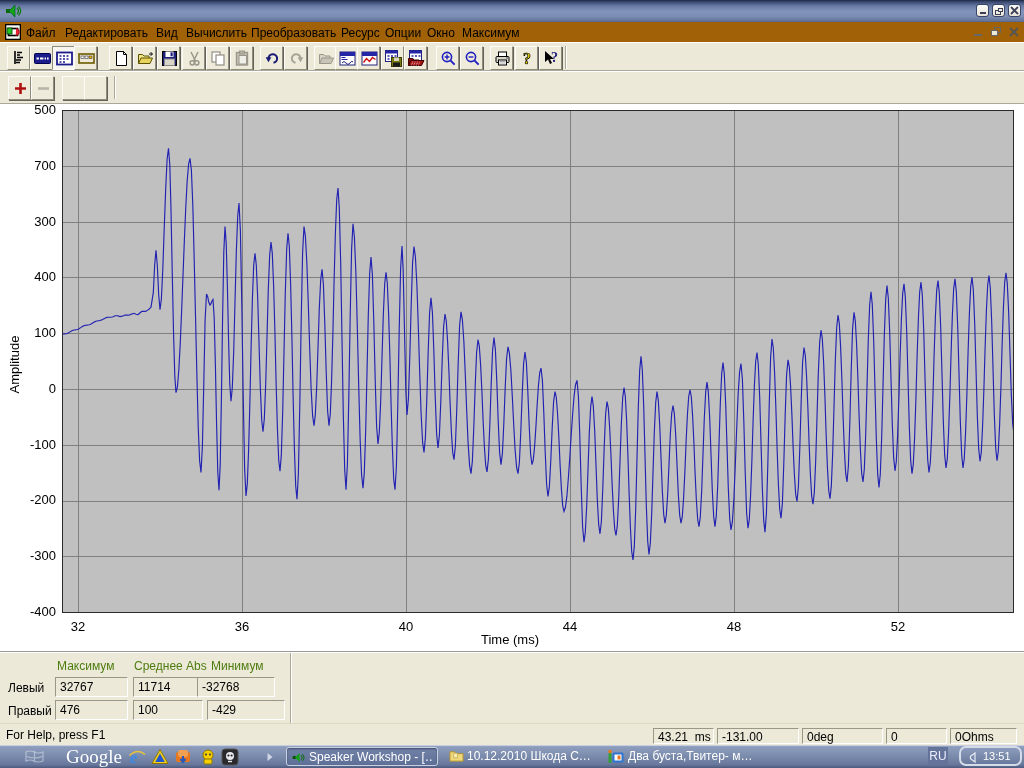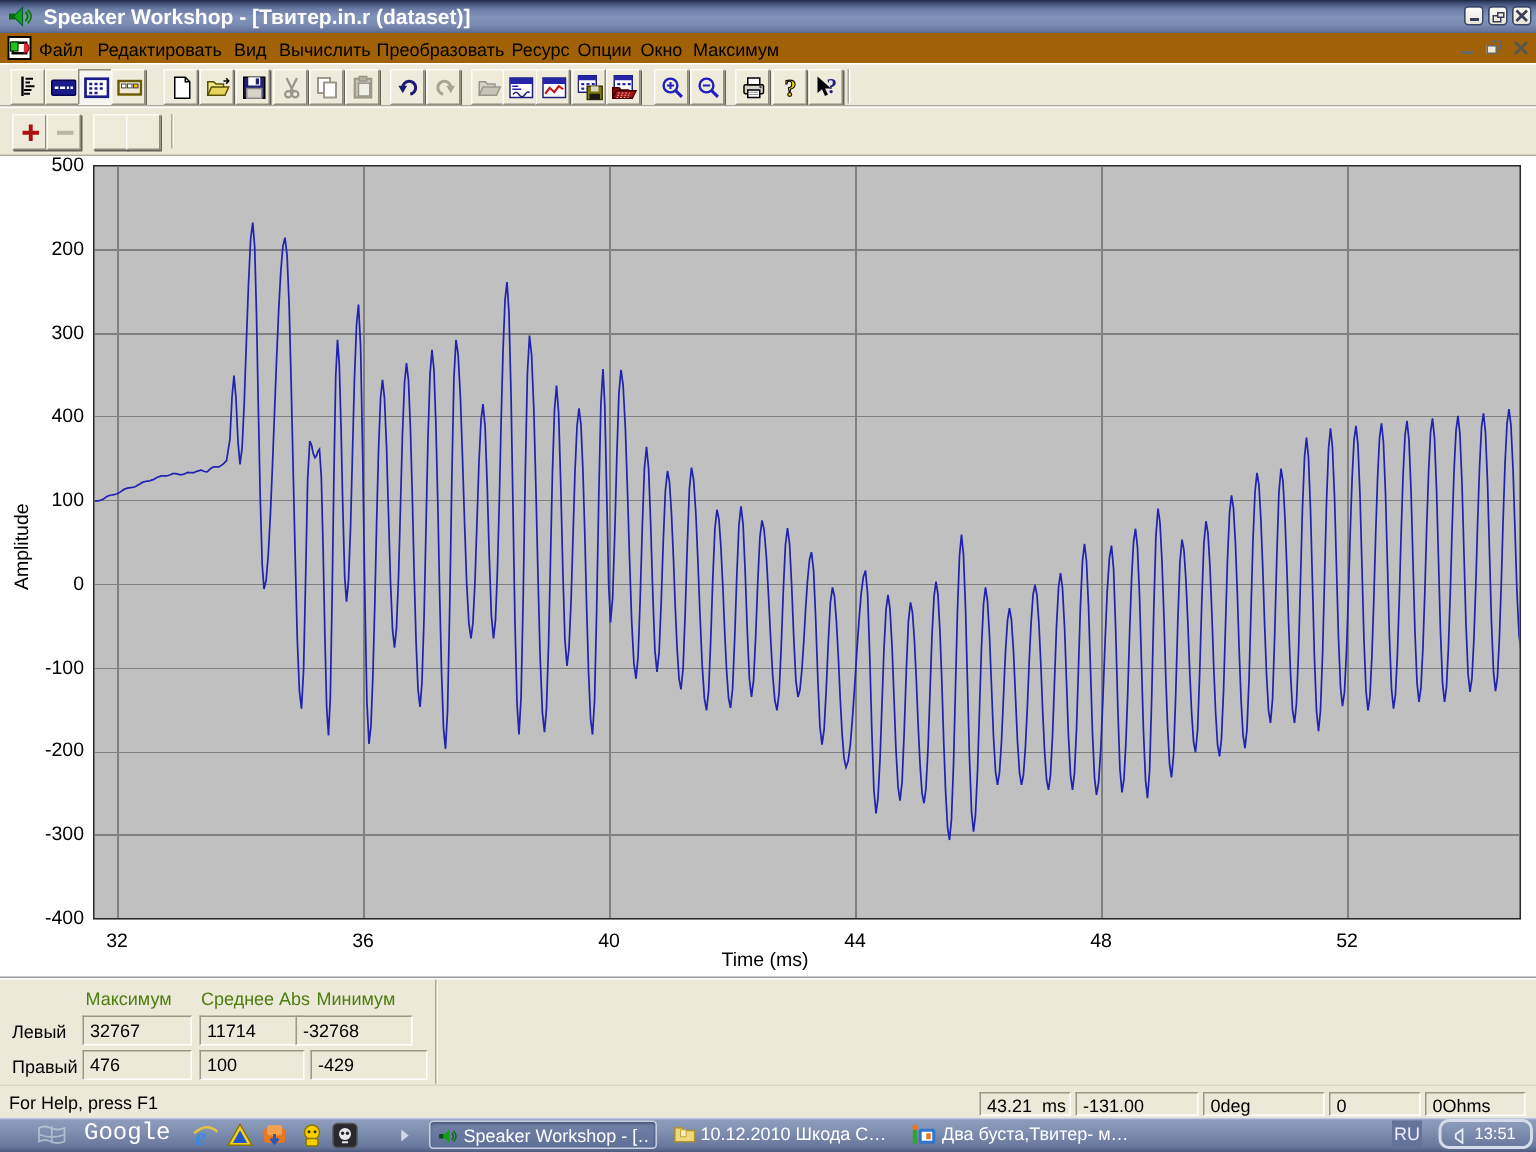--- a/index.html
+++ b/index.html
@@ -55,21 +55,20 @@
 </style></head><body>
 <div id="root">
 <div id="titlebar" class="abs">
 <svg class="abs" style="left:5px;top:3px" width="17" height="16" viewBox="0 0 17 16">
 <polygon points="1,6 5,6 5,10 1,10" fill="#0a6a0a"></polygon>
 <polygon points="4,8 10,2 10,14" fill="#16a316"></polygon>
 <polygon points="4,8 10,2 10,14" fill="none" stroke="#063" stroke-width="0.8"></polygon>
 <path d="M12,5 q3,3 0,6" stroke="#0c7a0c" stroke-width="1.4" fill="none"></path>
 <path d="M13.5,3.5 q4.5,4.5 0,9" stroke="#0c7a0c" stroke-width="1.2" fill="none"></path>
 </svg>
-<div class="abs txt">Speaker Workshop - [Твитер.in.r (dataset)]</div>
 <div class="abs capbtn" style="left:976px">
         <div style="position:absolute;left:3px;top:7px;width:6px;height:2px;background:#3b3f58"></div>
       </div>
 <div class="abs capbtn" style="left:992px">
         <div style="position:absolute;left:2px;top:5px;width:6px;height:5px;border:1px solid #3b3f58"></div>
         <div style="position:absolute;left:5px;top:3px;width:5px;height:4px;border:1px solid #3b3f58;background:#f2efe4"></div>
       </div>
 <div class="abs capbtn" style="left:1008px">
         <svg style="position:absolute;left:1px;top:1px" width="9" height="9" viewBox="0 0 9 9">
           <path d="M1,1 L8,8 M8,1 L1,8" stroke="#3b3f58" stroke-width="1.8"></path>
@@ -270,21 +269,21 @@
         <svg width="17" height="17" viewBox="0 0 17 17">
           <path d="M3,8.5 H14" stroke="#b9b5a8" stroke-width="2.6"></path>
         </svg>
       </div>
 <div class="tbtn" style="left:62px;top:4px"></div>
 <div class="tbtn" style="left:84px;top:4px"></div>
 <div class="abs" style="left:114px;top:4px;width:2px;height:23px;border-left:1px solid #aca899;border-right:1px solid #fff"></div>
 </div>
 <div id="doc" class="abs">
 <div class="ylab" style="top:-2px">500</div>
-<div class="ylab" style="top:54px">200</div>
+<div class="ylab" style="top:54px">700</div>
 <div class="ylab" style="top:110px">300</div>
 <div class="ylab" style="top:165px">400</div>
 <div class="ylab" style="top:221px">100</div>
 <div class="ylab" style="top:277px">0</div>
 <div class="ylab" style="top:333px">-100</div>
 <div class="ylab" style="top:388px">-200</div>
 <div class="ylab" style="top:444px">-300</div>
 <div class="ylab" style="top:500px">-400</div>
 <div class="xlab" style="left:58px">32</div>
 <div class="xlab" style="left:222px">36</div>
@@ -319,21 +318,21 @@
 <div class="sfield" style="left:717px;width:82px">-131.00</div>
 <div class="sfield" style="left:802px;width:81px">0deg</div>
 <div class="sfield" style="left:886px;width:61px">0</div>
 <div class="sfield" style="left:950px;width:67px">0Ohms</div>
 </div>
 <div id="taskbar" class="abs">
 <svg class="abs" style="left:25px;top:3px" width="19" height="17" viewBox="0 0 19 17" opacity="0.55">
 <path d="M1,4 q4,-2 8,0 q4,2 9,0 v9 q-5,2 -9,0 q-4,-2 -8,0 z" fill="none" stroke="#dfe5f0" stroke-width="1.2"></path>
 <path d="M9.5,2.8 v11.4 M1.6,8.5 q8,3 16,0" fill="none" stroke="#dfe5f0" stroke-width="1.2"></path>
       </svg>
-<div class="abs" style="left:56px;top:1px;color:#fff;font-family:Liberation Mono, monospace;font-size:16px">Google</div>
+<div class="abs" style="left:66px;top:1px;color:#fff;font-family:Liberation Serif, serif;font-size:19px">Google</div>
 <svg class="abs" style="left:128px;top:3px" width="18" height="18" viewBox="0 0 18 18">
 <text x="2" y="15" font-size="17" font-weight="bold" font-style="italic" fill="#3a8ae8" font-family="Liberation Serif">e</text>
         <path d="M1.5,7.5 q8,-7.5 15.5,-1" fill="none" stroke="#e8c33c" stroke-width="1.6"></path>
       </svg>
 <svg class="abs" style="left:151px;top:3px" width="18" height="18" viewBox="0 0 18 18">
 <polygon points="9,1.5 17,15.5 1,15.5" fill="#f5d020" stroke="#8a7500"></polygon>
         <polygon points="9,5.5 13.8,14 4.2,14" fill="#2255cc"></polygon>
       </svg>
 <svg class="abs" style="left:174px;top:3px" width="18" height="18" viewBox="0 0 18 18">
 <rect x="2" y="4" width="14" height="10" rx="2" fill="#e87820"></rect>

